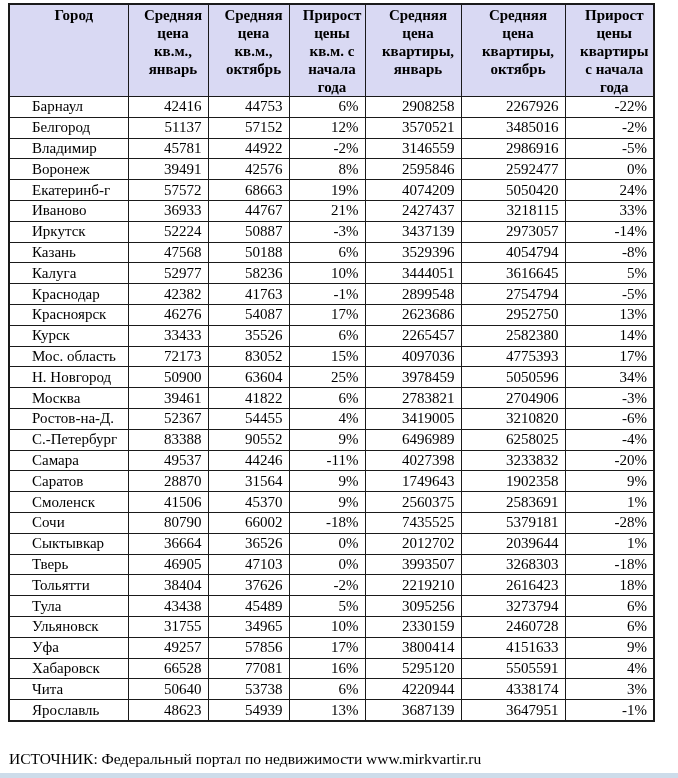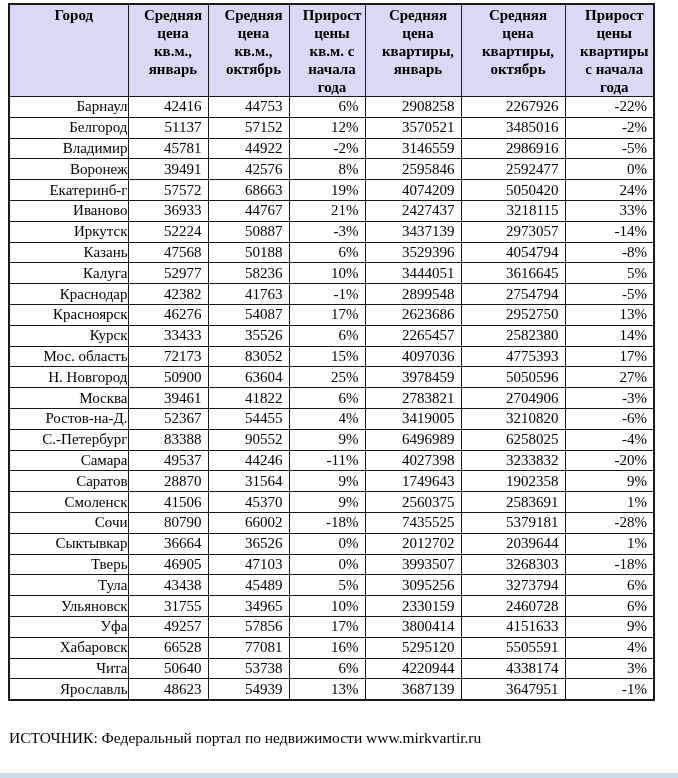--- a/index.html
+++ b/index.html
@@ -38,21 +38,21 @@
     height: 90px;
   }
   table.price-table tbody td {
     height: 19.8px;
     padding: 0;
     vertical-align: middle;
     line-height: 19px;
     white-space: nowrap;
   }
   table.price-table tbody td.city {
-    text-align: right;
+    text-align: left;
     padding-left: 22px;
   }
   table.price-table tbody td.num {
     text-align: right;
     padding-right: 6px;
   }
   .source-note {
     margin-top: 28px;
     font-size: 15.5px;
     padding-left: 1px;
@@ -209,21 +209,21 @@
           <td class="num">4775393</td>
           <td class="num">17%</td>
         </tr>
         <tr>
           <td class="city">Н. Новгород</td>
           <td class="num">50900</td>
           <td class="num">63604</td>
           <td class="num">25%</td>
           <td class="num">3978459</td>
           <td class="num">5050596</td>
-          <td class="num">27%</td>
+          <td class="num">34%</td>
         </tr>
         <tr>
           <td class="city">Москва</td>
           <td class="num">39461</td>
           <td class="num">41822</td>
           <td class="num">6%</td>
           <td class="num">2783821</td>
           <td class="num">2704906</td>
           <td class="num">-3%</td>
         </tr>
@@ -291,20 +291,29 @@
           <td class="num">1%</td>
         </tr>
         <tr>
           <td class="city">Тверь</td>
           <td class="num">46905</td>
           <td class="num">47103</td>
           <td class="num">0%</td>
           <td class="num">3993507</td>
           <td class="num">3268303</td>
           <td class="num">-18%</td>
+        </tr>
+        <tr>
+          <td class="city">Тольятти</td>
+          <td class="num">38404</td>
+          <td class="num">37626</td>
+          <td class="num">-2%</td>
+          <td class="num">2219210</td>
+          <td class="num">2616423</td>
+          <td class="num">18%</td>
         </tr>
         <tr>
           <td class="city">Тула</td>
           <td class="num">43438</td>
           <td class="num">45489</td>
           <td class="num">5%</td>
           <td class="num">3095256</td>
           <td class="num">3273794</td>
           <td class="num">6%</td>
         </tr>

